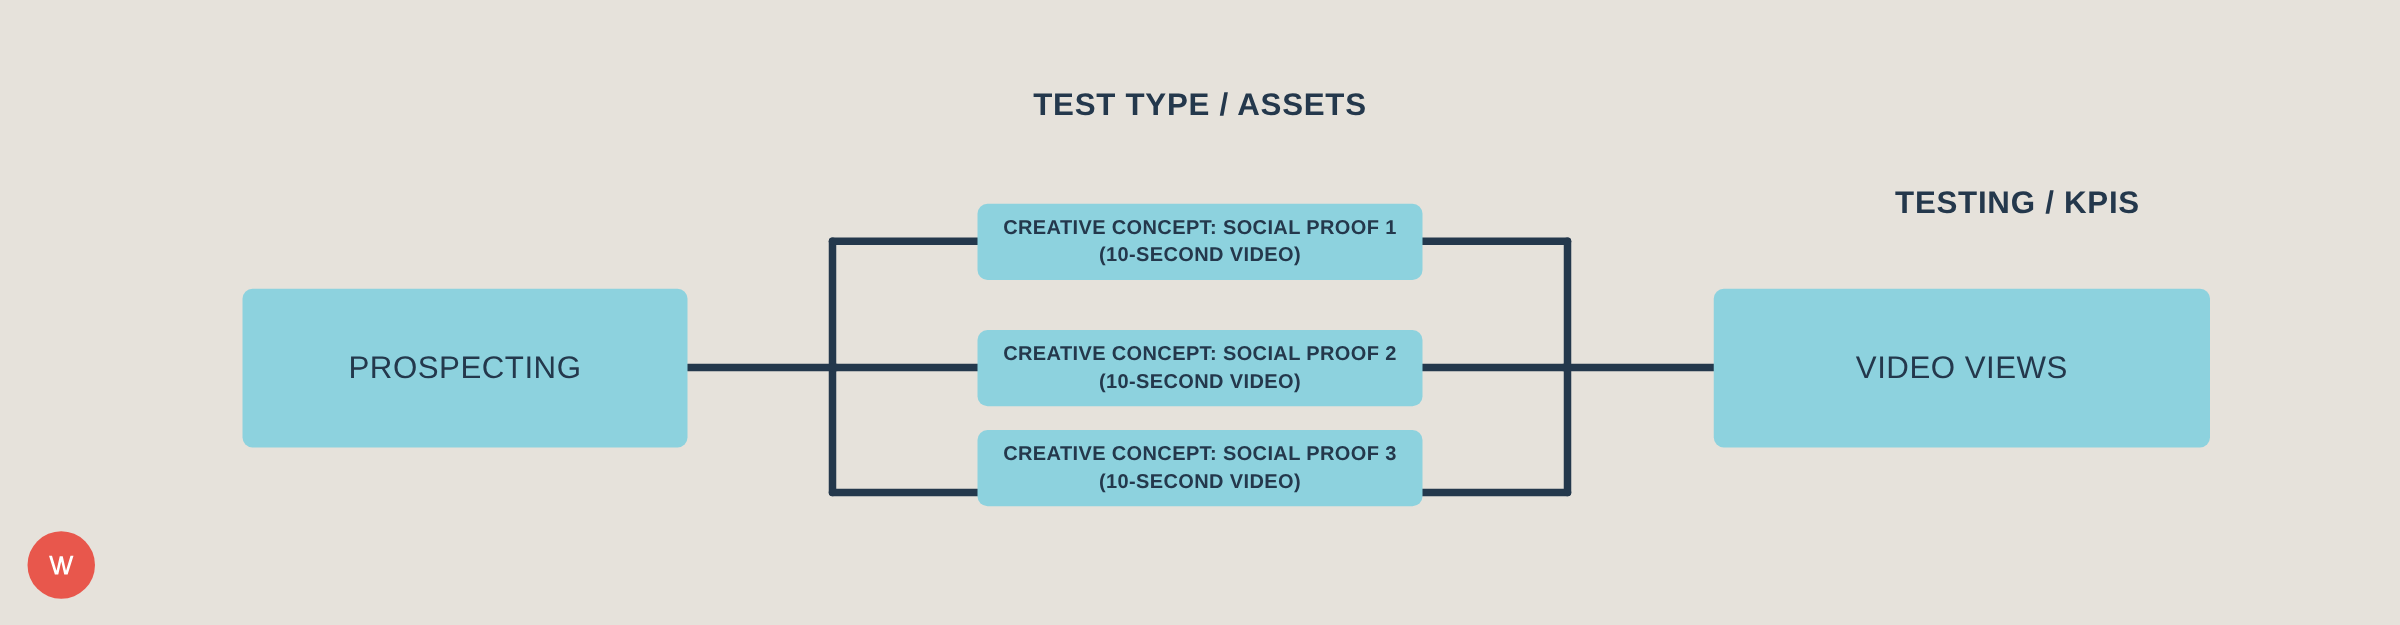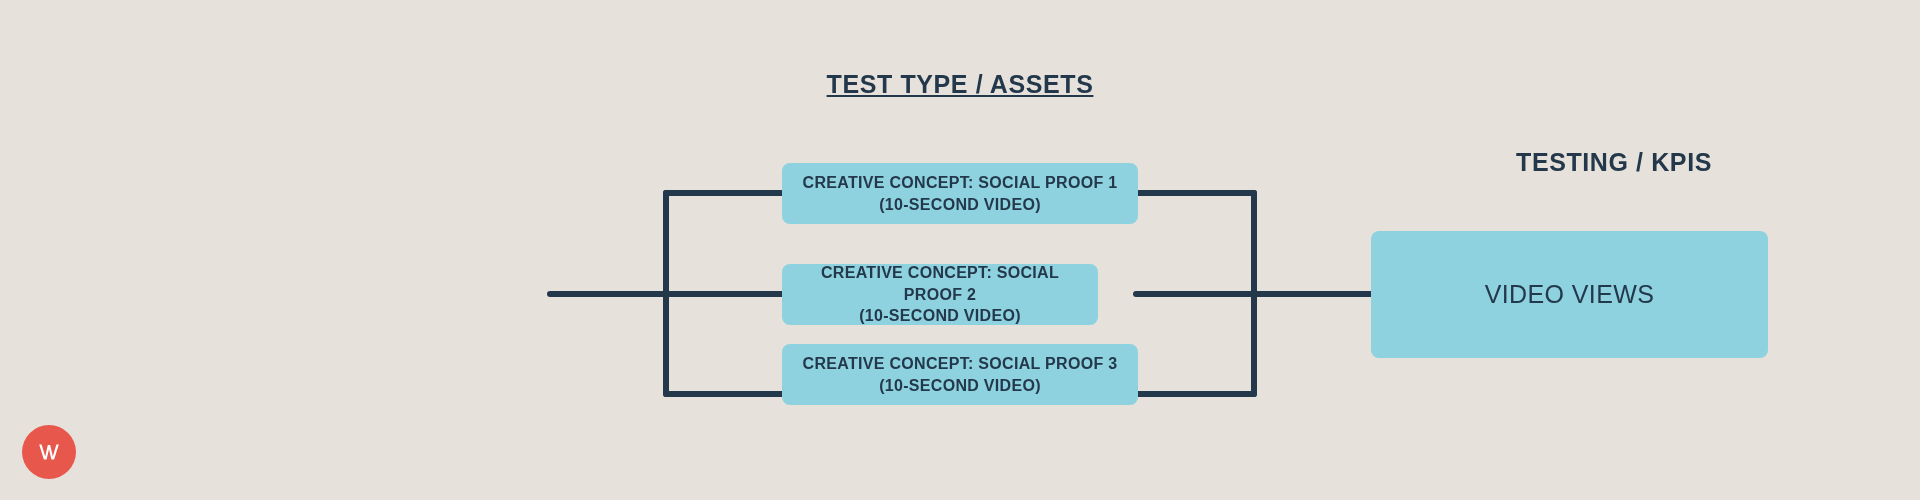--- a/index.html
+++ b/index.html
@@ -23,21 +23,21 @@
   .heading {
     position: absolute;
     font-weight: bold;
     color: #24384C;
     letter-spacing: 0.6px;
     white-space: nowrap;
     text-align: center;
     font-size: 25px;
   }
   #heading-campaign { left: 0;    top: 148px; width: 612px; }
-  #heading-testtype { left: 654px; top: 70px;  width: 612px; text-decoration: underline; }
+  #heading-testtype { left: 654px; top: 70px;  width: 612px; }
   #heading-testing  { left: 1308px; top: 148px; width: 612px; }
 
   
   .node {
     position: absolute;
     background: #8DD2DE;
     border-radius: 8px;
     color: #24384C;
     display: flex;
     align-items: center;
@@ -54,21 +54,21 @@
     font-weight: bold;
     letter-spacing: 0.3px;
     line-height: 1.35;
     padding: 0 12px;
   }
 
   #node-prospecting { left: 194px;  top: 231px; width: 356px; height: 127px; }
   #node-videoviews  { left: 1371px; top: 231px; width: 397px; height: 127px; }
 
   #node-concept-1 { left: 782px; top: 163px; width: 356px; height: 61px; }
-  #node-concept-2 { left: 782px; top: 264px; width: 316px; height: 61px; }
+  #node-concept-2 { left: 782px; top: 264px; width: 356px; height: 61px; }
   #node-concept-3 { left: 782px; top: 344px; width: 356px; height: 61px; }
 
   
   #connectors {
     position: absolute;
     left: 0;
     top: 0;
     width: 1920px;
     height: 500px;
     pointer-events: none;
@@ -123,20 +123,23 @@
 
     <line x1="1136" y1="294" x2="1254" y2="294"></line>
 
     <line x1="1136" y1="394" x2="1254" y2="394"></line>
 
     <line x1="1254" y1="193" x2="1254" y2="394"></line>
 
     <line x1="1251" y1="294" x2="1373" y2="294"></line>
   </svg>
 
+  <div class="node node-big" id="node-prospecting">
+    <span>PROSPECTING</span>
+  </div>
 
   <div class="node node-small" id="node-concept-1">
     <span>
       <span>CREATIVE CONCEPT: SOCIAL PROOF 1</span><br>
       <span>(10-SECOND VIDEO)</span>
     </span>
   </div>
 
   <div class="node node-small" id="node-concept-2">
     <span>

